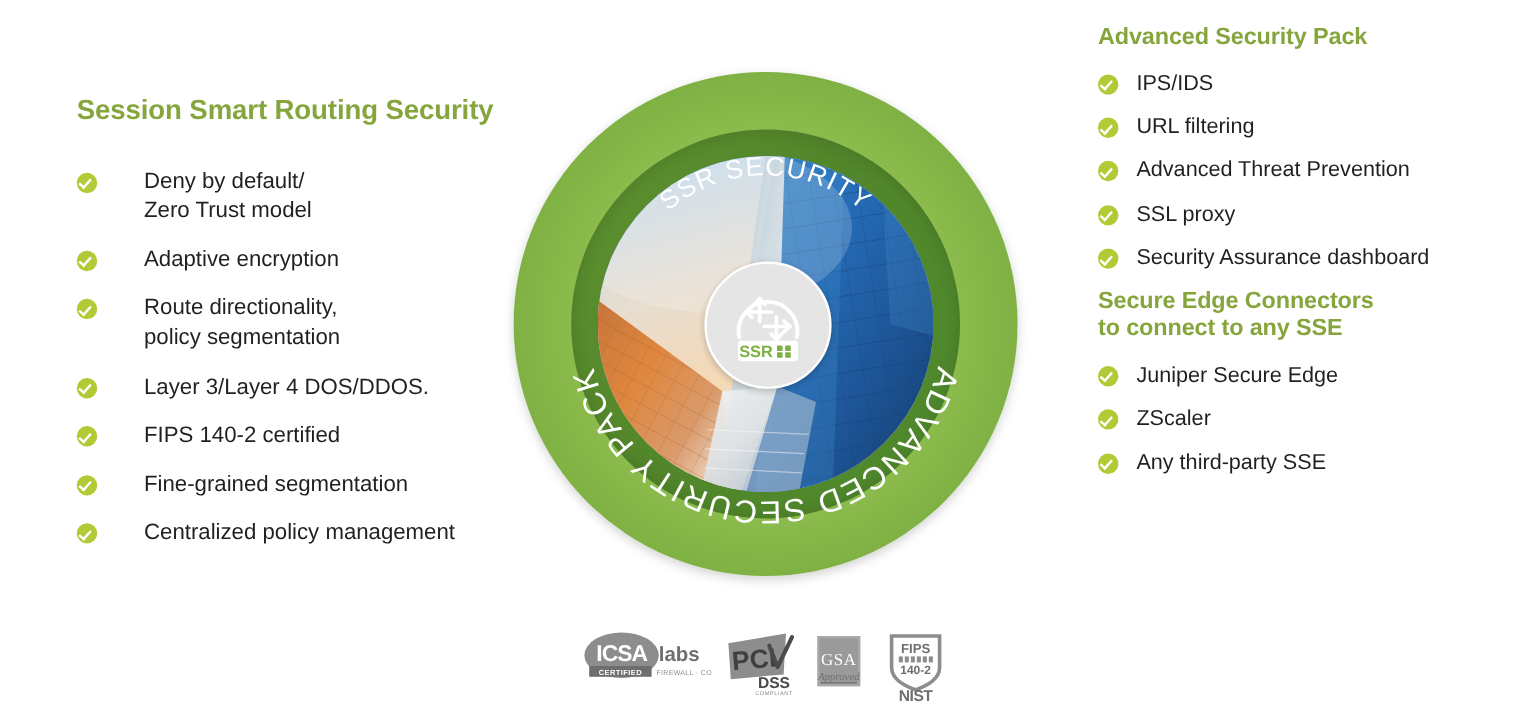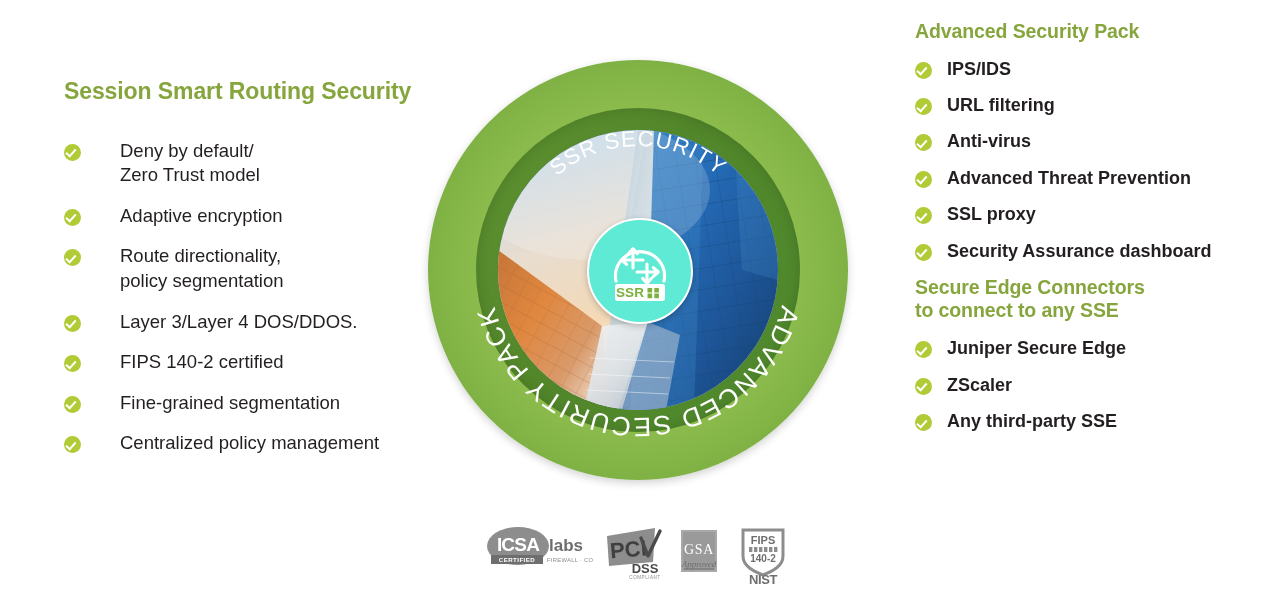--- a/index.html
+++ b/index.html
@@ -86,21 +86,21 @@
   #right-column {
     position: absolute;
     left: 915px;
     top: 20px;
     width: 350px;
   }
   #right-column .col-heading {
     font-size: 19.5px;
   }
   #right-column .block-1-heading { margin-bottom: 15px; }
-  #right-column .feature-item { margin-bottom: 13px; font-weight: bold; }
+  #right-column .feature-item { margin-bottom: 13px; }
   #right-column .check-icon {
     margin-top: 4px;
     margin-right: 15px;
   }
   #right-column .item-label {
     font-size: 18px;
     line-height: 1.3;
   }
   #right-column .block-2-heading {
     margin-top: 4px;
@@ -163,21 +163,21 @@
   }
   .ring-text-bottom { font-size: 26.5px; letter-spacing: 1.4px; }
 
   .ssr-logo {
     position: absolute;
     left: 159px;
     top: 158px;
     width: 102px;
     height: 102px;
     border-radius: 50%;
-    background: #5eead4;
+    background: #e5e5e5;
     border: 2.5px solid #ffffff;
     box-shadow: 0 2px 6px rgba(0,0,0,0.22);
     display: flex;
     align-items: center;
     justify-content: center;
   }
 
   
   #cert-badges {
     position: absolute;
@@ -354,24 +354,20 @@
     <li class="feature-item">
       <span class="check-icon"></span>
       <span class="item-label">IPS/IDS</span>
     </li>
     <li class="feature-item">
       <span class="check-icon"></span>
       <span class="item-label">URL filtering</span>
     </li>
     <li class="feature-item">
       <span class="check-icon"></span>
-      <span class="item-label">Anti-virus</span>
-    </li>
-    <li class="feature-item">
-      <span class="check-icon"></span>
       <span class="item-label">Advanced Threat Prevention</span>
     </li>
     <li class="feature-item">
       <span class="check-icon"></span>
       <span class="item-label">SSL proxy</span>
     </li>
     <li class="feature-item">
       <span class="check-icon"></span>
       <span class="item-label">Security Assurance dashboard</span>
     </li>

